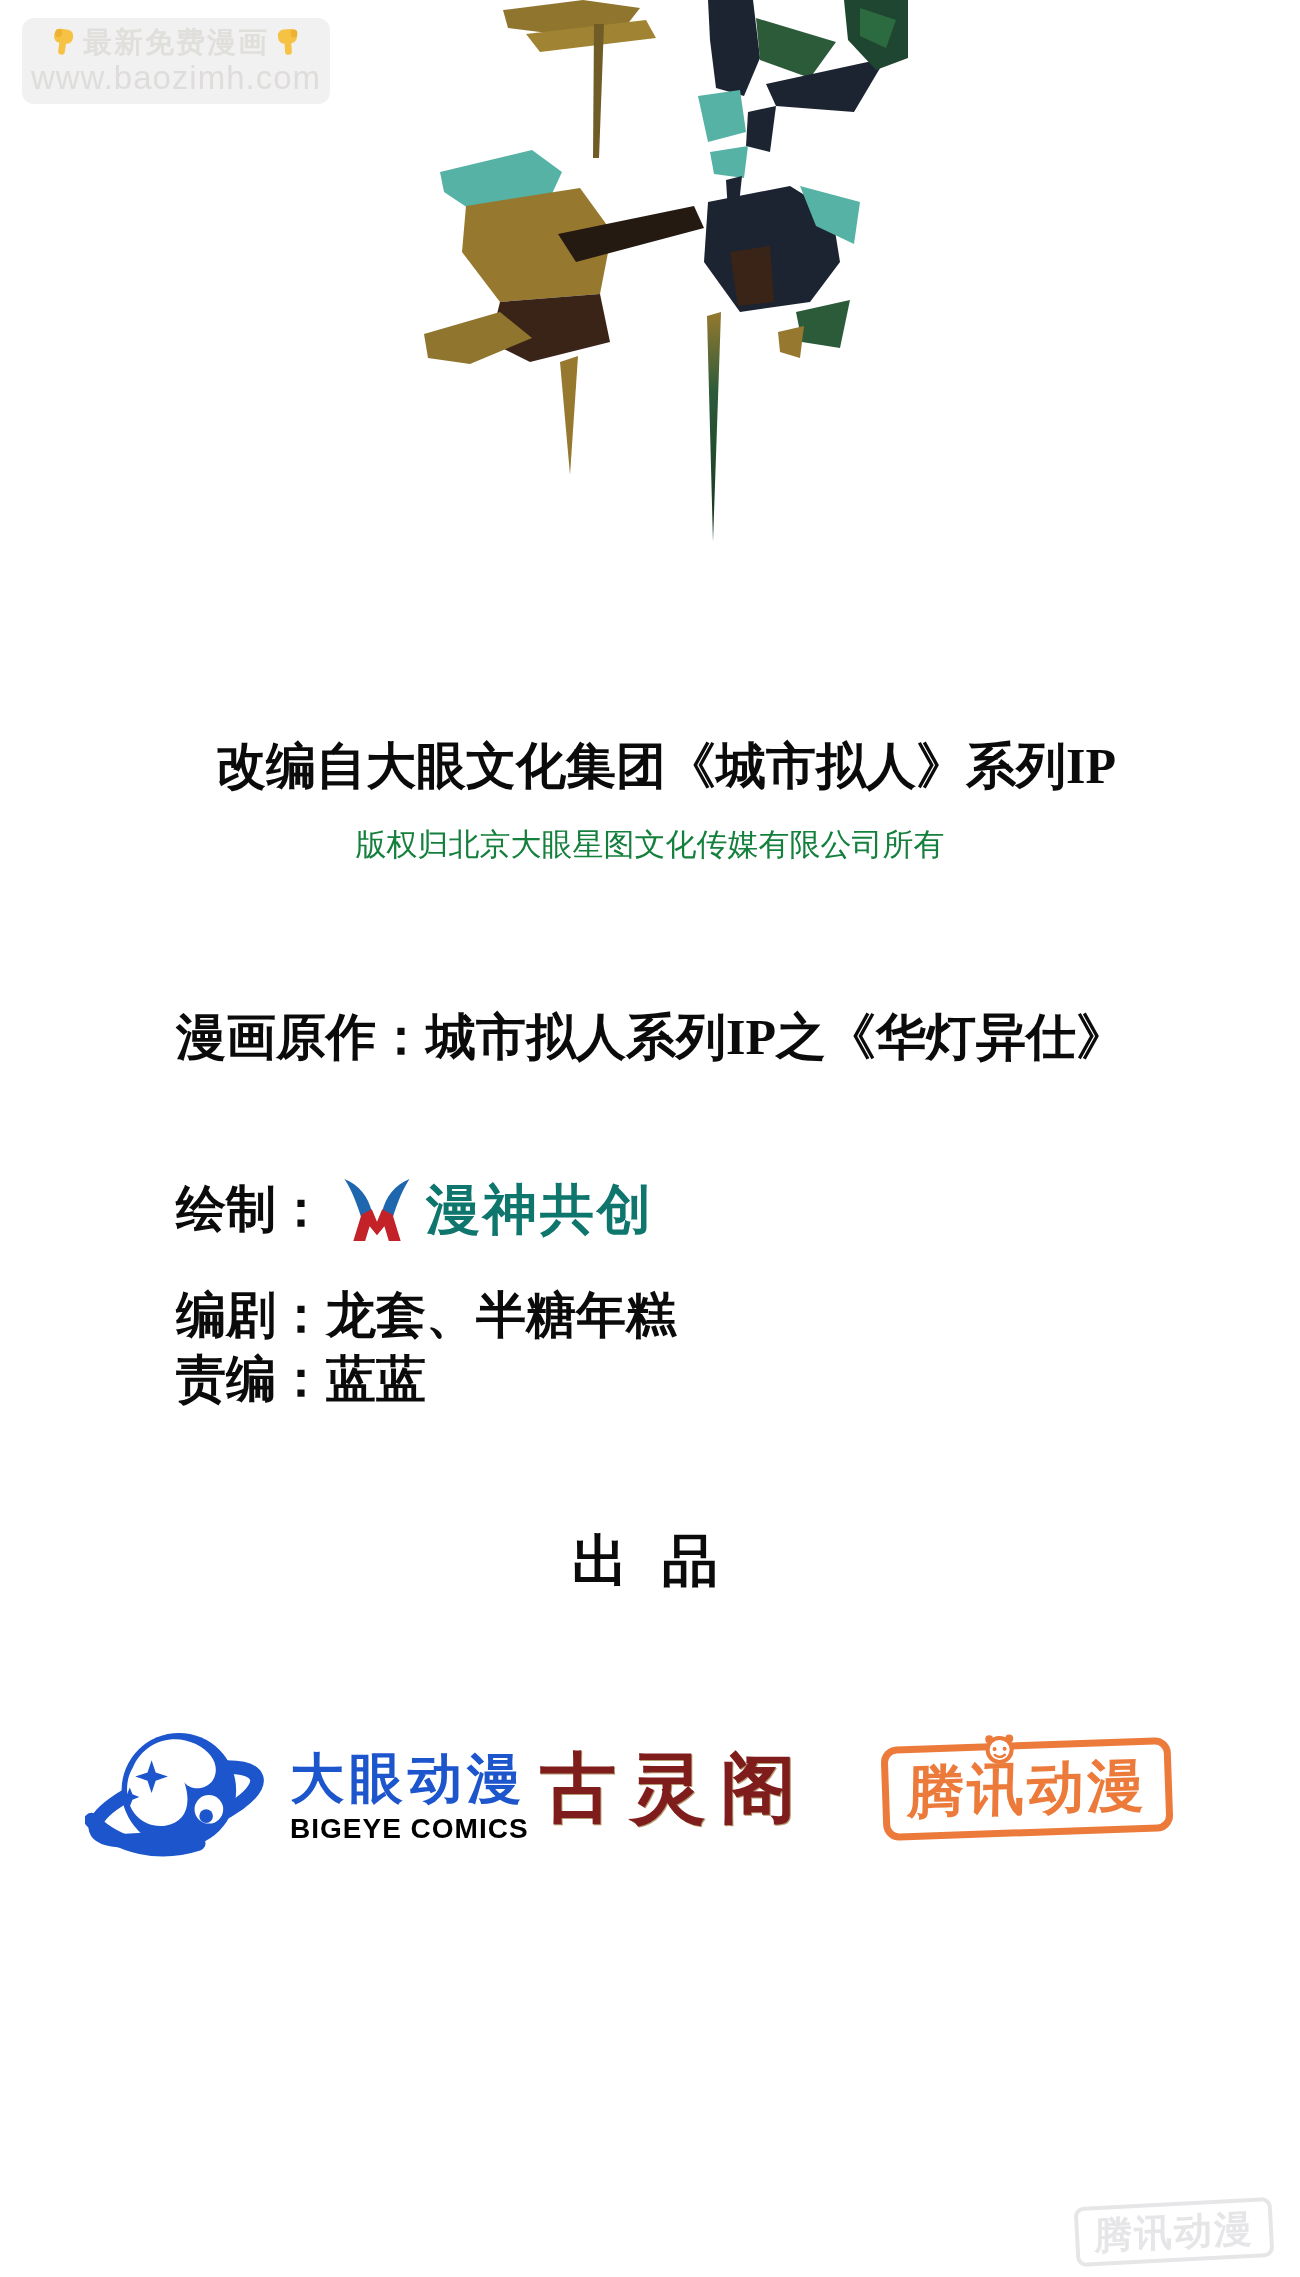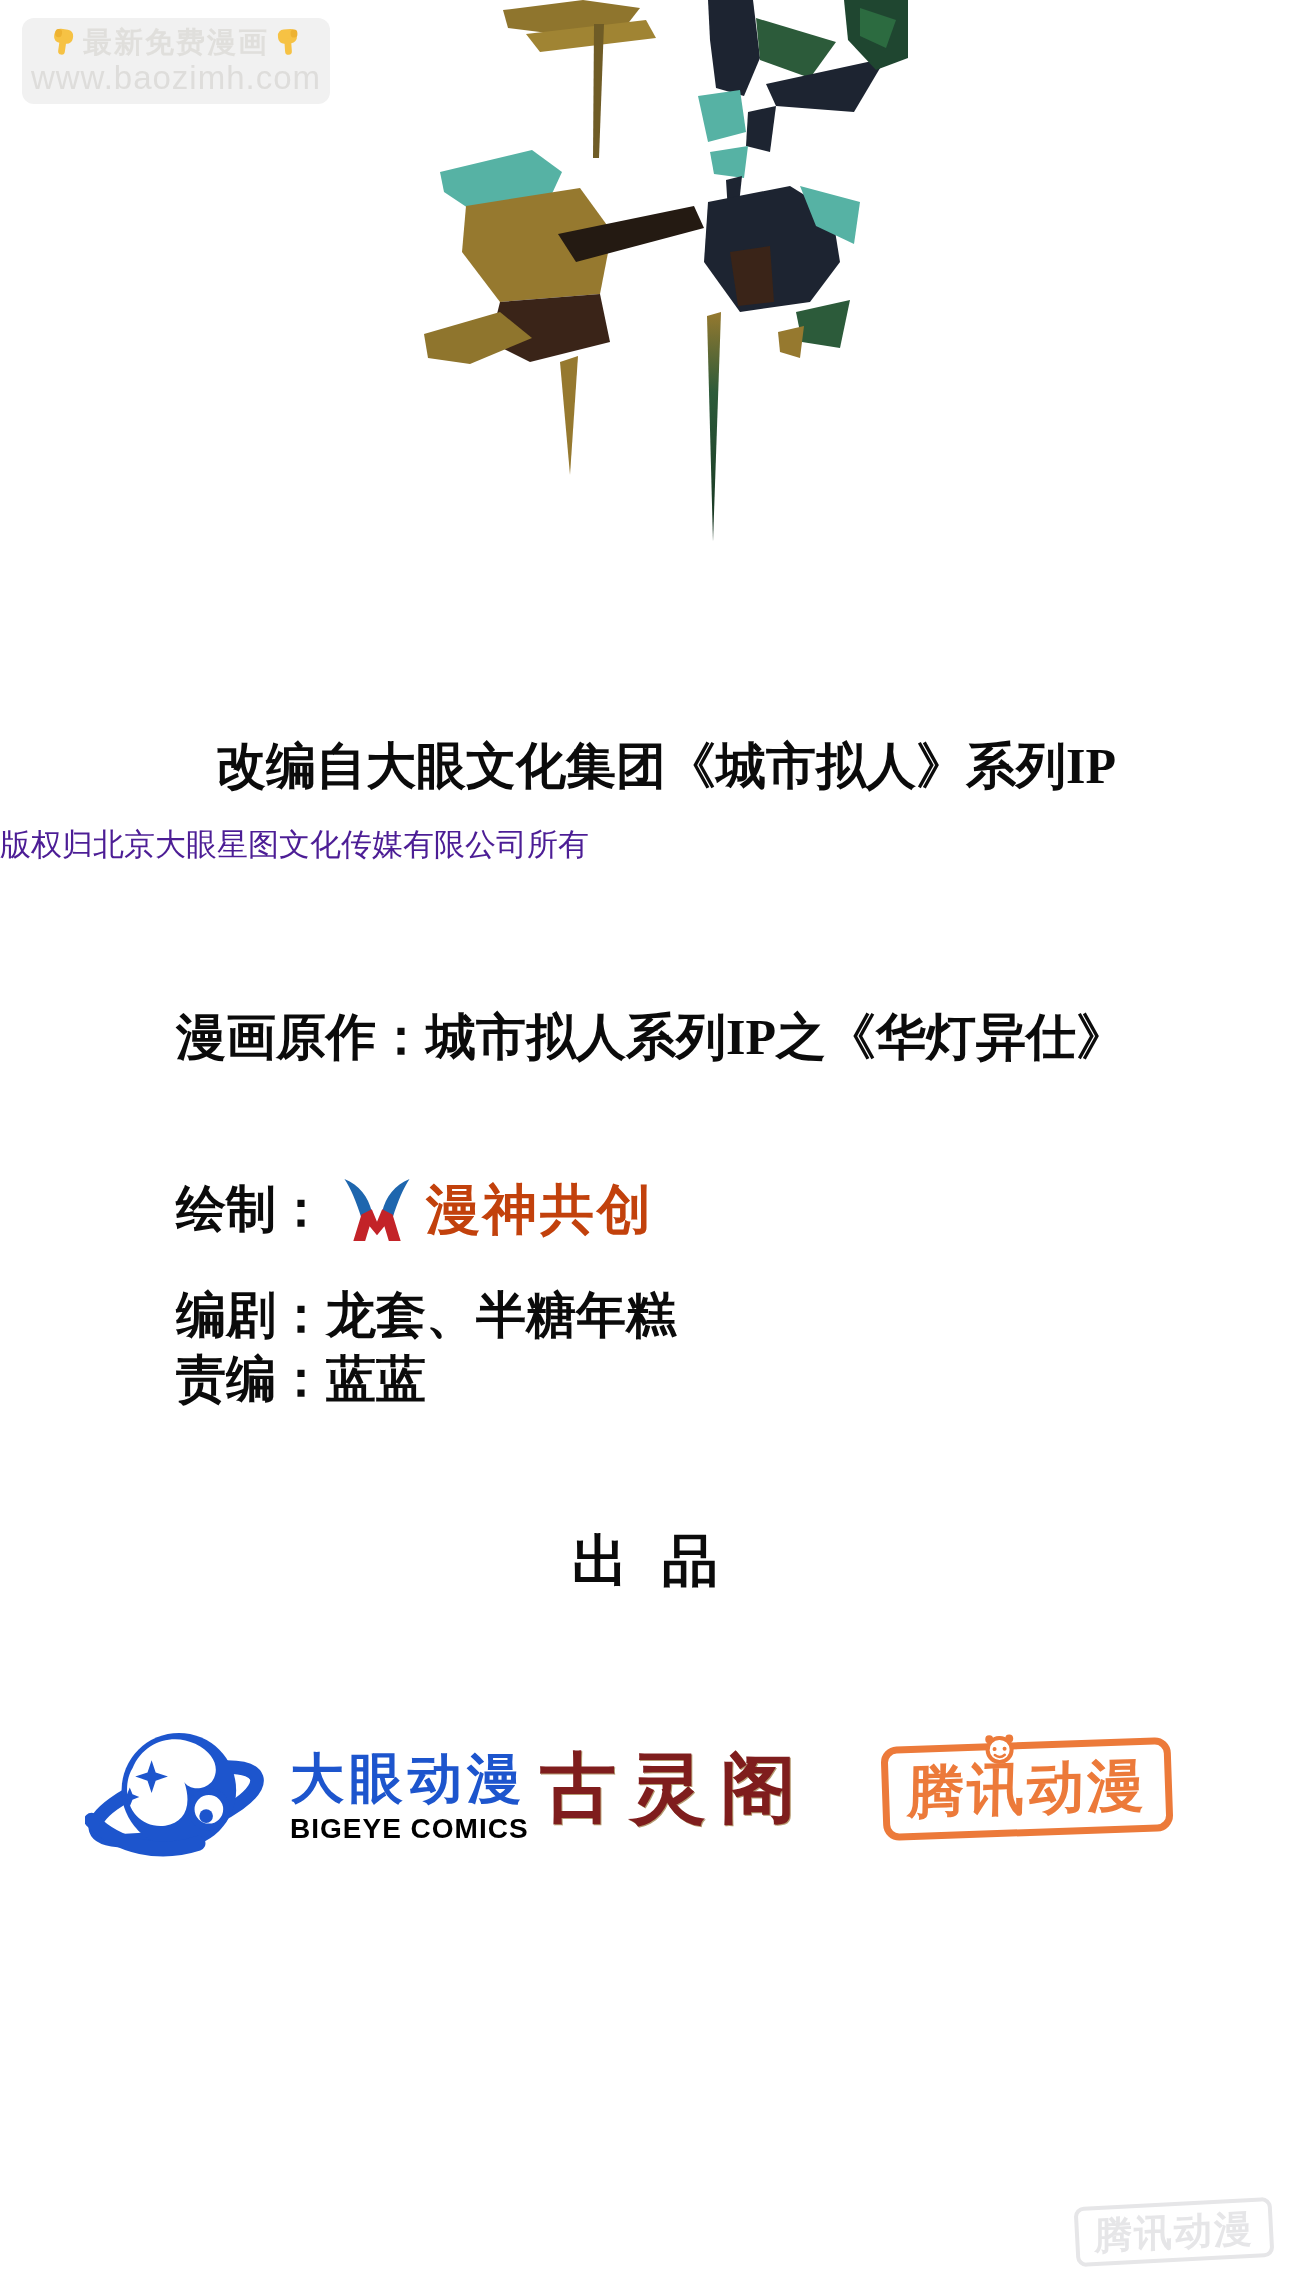--- a/index.html
+++ b/index.html
@@ -34,41 +34,41 @@
 
   
   .adapt-line {
     position: absolute; left: 16px; top: 733px; width: 100%;
     text-align: center;
     font-family: "Liberation Serif", serif;
     font-weight: 700; font-size: 50px; color: #0b0b0b;
   }
   .copyright-line {
     position: absolute; left: 0; top: 824px; width: 100%;
-    text-align: left;
-    font-family: "Liberation Serif", serif;
-    font-weight: 400; font-size: 31px; color: #4c1d95;
+    text-align: center;
+    font-family: "Liberation Serif", serif;
+    font-weight: 400; font-size: 31px; color: #15803d;
   }
 
   
   .credits {
     position: absolute; left: 176px; top: 1005px; width: 1040px; height: 440px;
     font-family: "Liberation Serif", serif;
     font-weight: 700; font-size: 50px; color: #0b0b0b;
   }
   .credit-row { position: absolute; left: 0; white-space: nowrap; line-height: 64px; }
   .row-original { top: 0; }
   .row-supervisor { top: 92px; }
   .row-art { top: 172px; display: flex; align-items: flex-start; }
   .row-screenwriter { top: 278px; }
   .row-editor { top: 342px; }
   .mlogo { width: 74px; height: 66px; margin: 0 12px -6px 14px; }
   .art-studio {
     font-family: "Liberation Sans", sans-serif;
-    font-weight: 900; font-size: 54px; color: #c2410c; letter-spacing: 3px;
+    font-weight: 900; font-size: 54px; color: #0f766e; letter-spacing: 3px;
   }
 
   
   .producer-heading {
     position: absolute; left: 0; top: 1524px; width: 100%;
     text-align: center;
     font-family: "Liberation Serif", serif;
     font-weight: 700; font-size: 56px; color: #0b0b0b; letter-spacing: 10px;
   }
 

